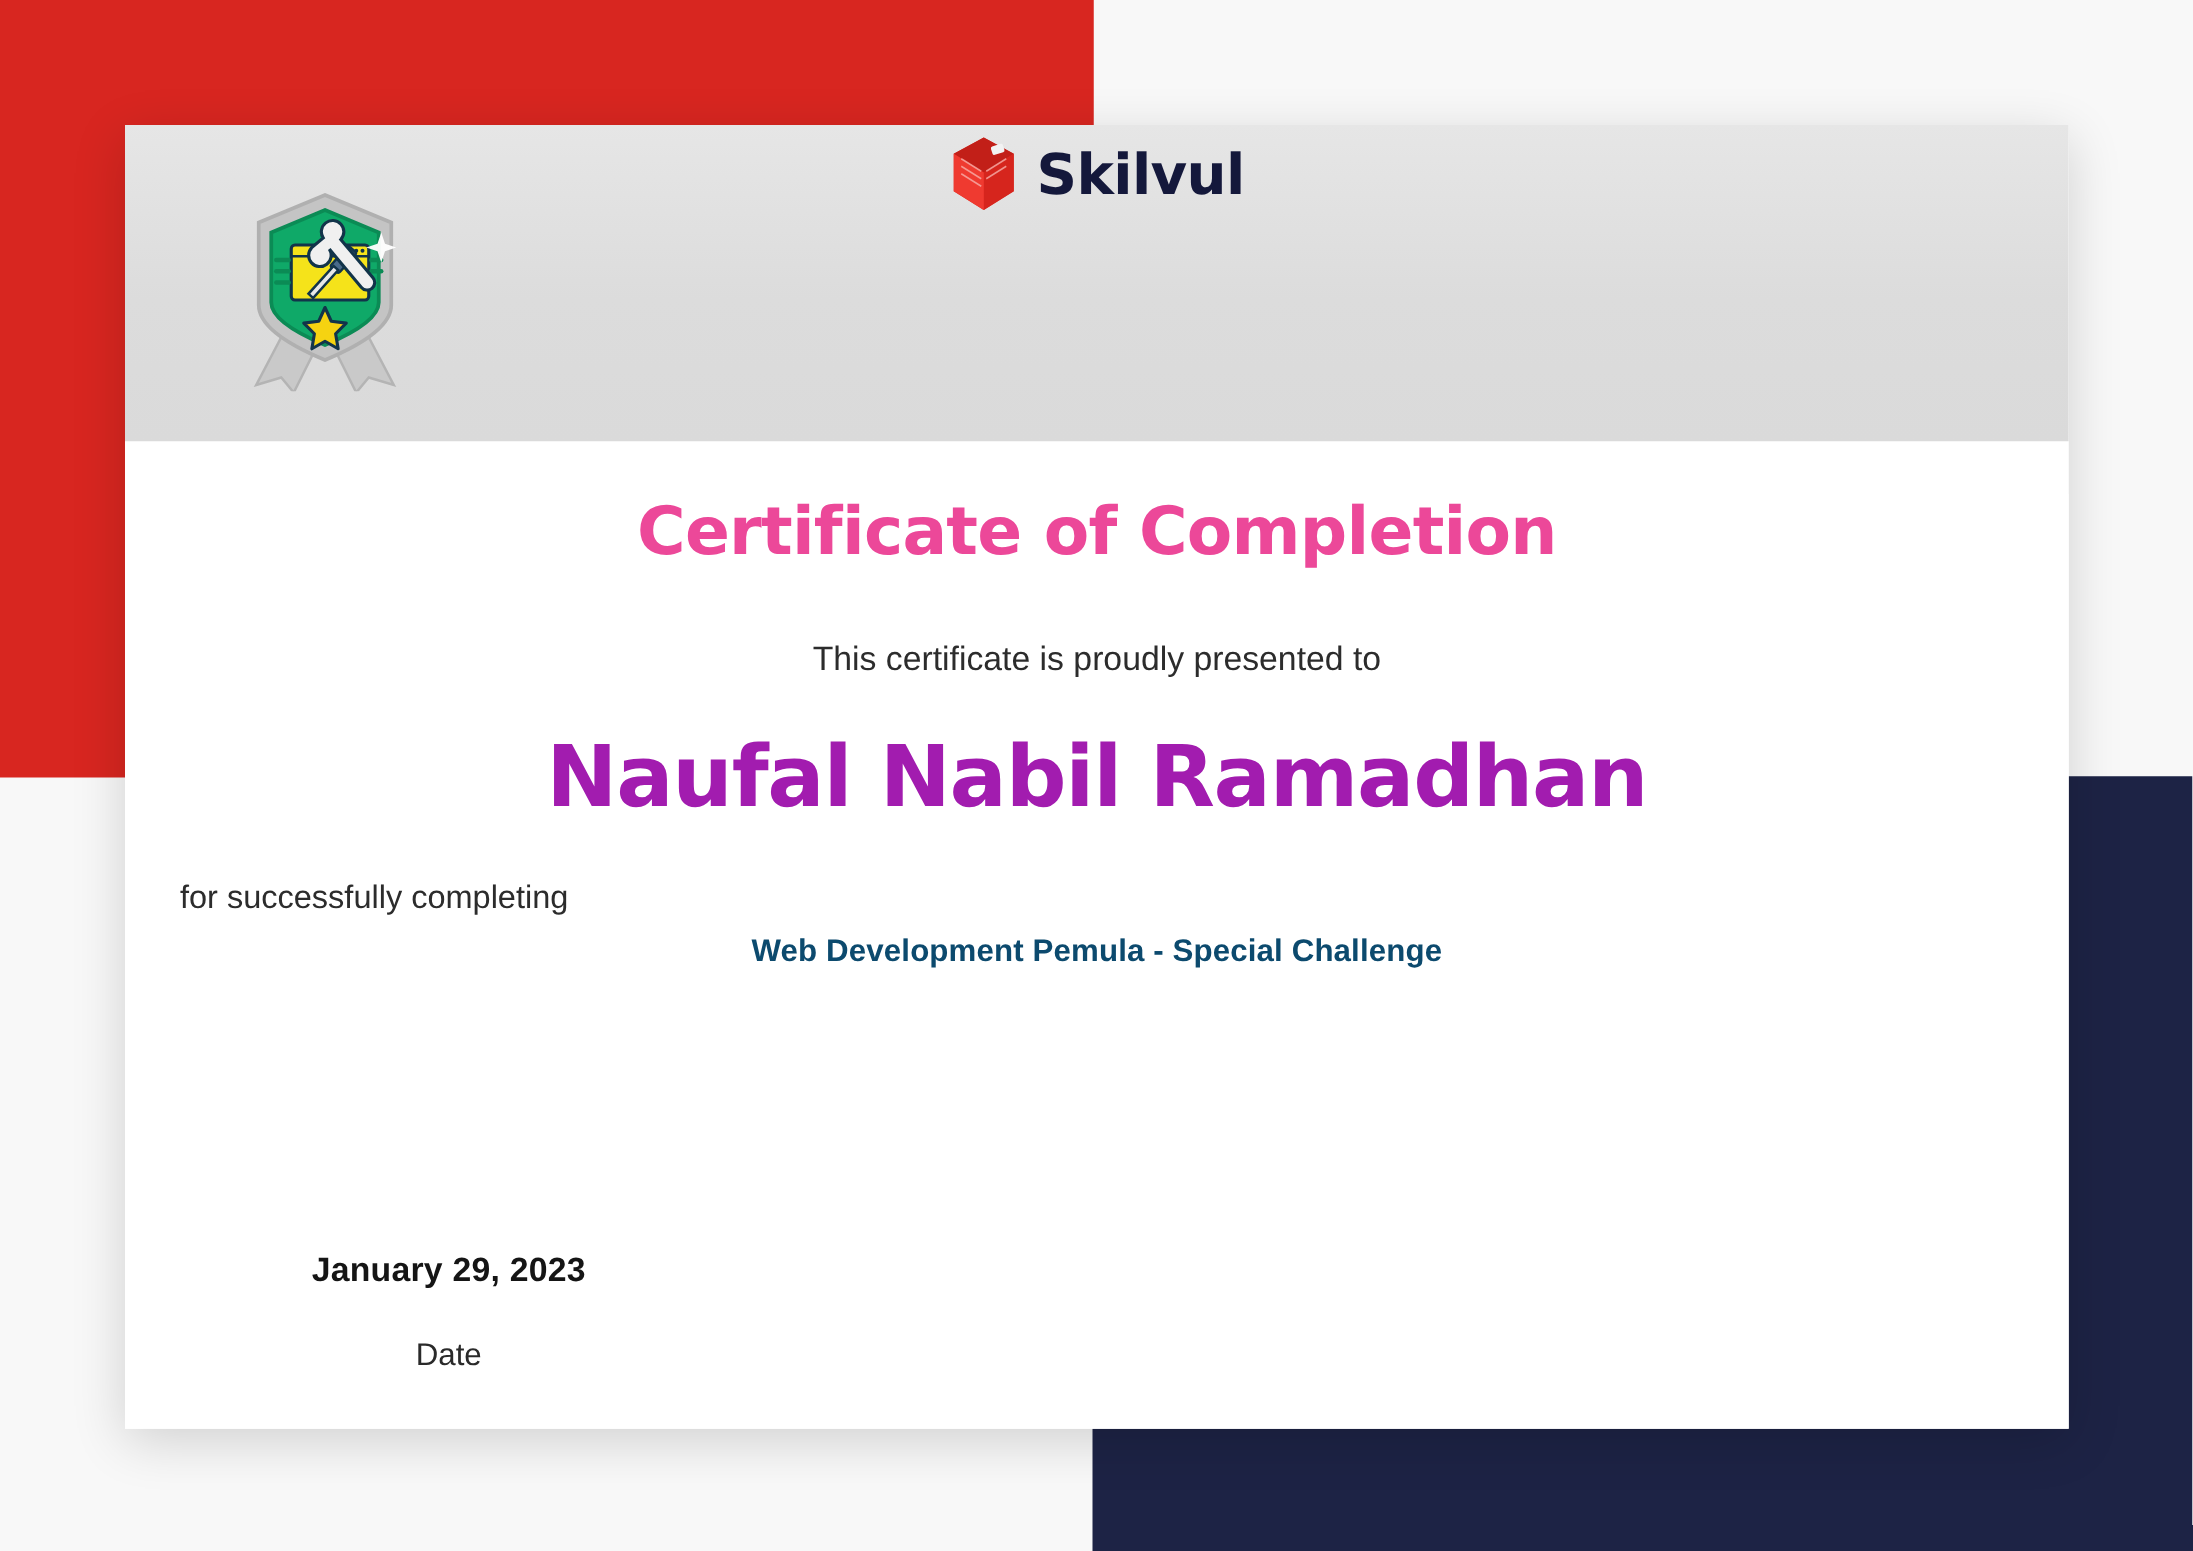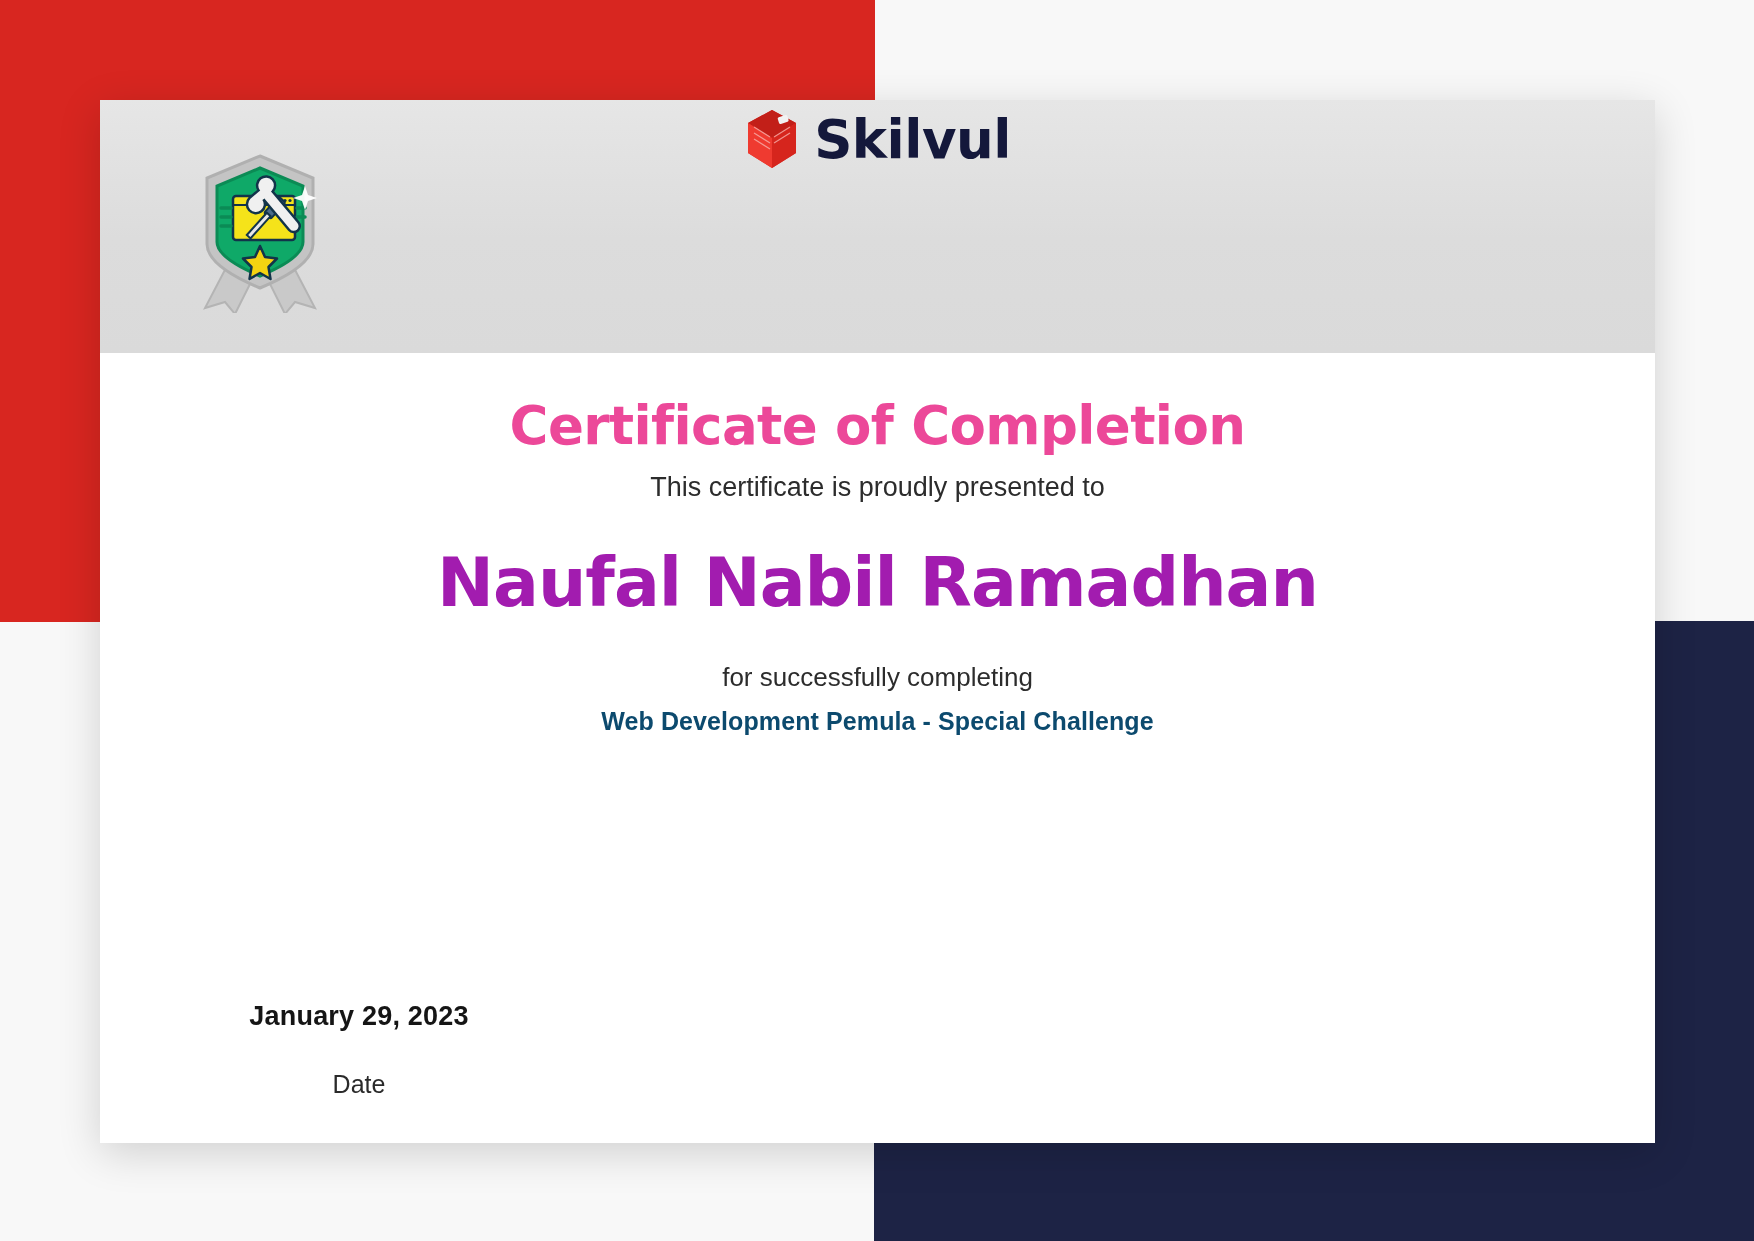--- a/index.html
+++ b/index.html
@@ -57,21 +57,21 @@
     position: absolute;
     left: 0; right: 0;
     top: 8px;
     display: flex;
     align-items: center;
     justify-content: center;
     gap: 14px;
   }
   .brand-logo { width: 56px; height: 62px; display: block; }
   .brand-name {
-    font-size: 53px;
+    font-size: 45px;
     font-weight: 800;
     letter-spacing: -0.5px;
     color: #14183b;
     font-family: "DejaVu Sans", sans-serif;
   }
 
   .badge {
     position: absolute;
     left: 85px;
     top: 48px;
@@ -93,38 +93,38 @@
     margin-top: 42px;
     font-size: 53px;
     font-weight: 800;
     letter-spacing: -0.6px;
     color: #ec4899;
     font-family: "DejaVu Sans", sans-serif;
   }
 
   .subtitle {
     text-align: center;
-    margin-top: 16px;
+    margin-top: 56px;
     font-size: 27px;
     color: #2c2c2c;
     font-weight: 400;
   }
 
   .recipient {
     text-align: center;
     margin-top: 40px;
     font-size: 68px;
     font-weight: 800;
     letter-spacing: -1px;
     color: #a21caf;
     font-family: "DejaVu Sans", sans-serif;
   }
 
   .for-line {
-    text-align: center;
+    text-align: left;
     margin-top: 40px;
     font-size: 26px;
     color: #2c2c2c;
     font-weight: 400;
   }
 
   .course {
     text-align: center;
     margin-top: 14px;
     font-size: 25px;

